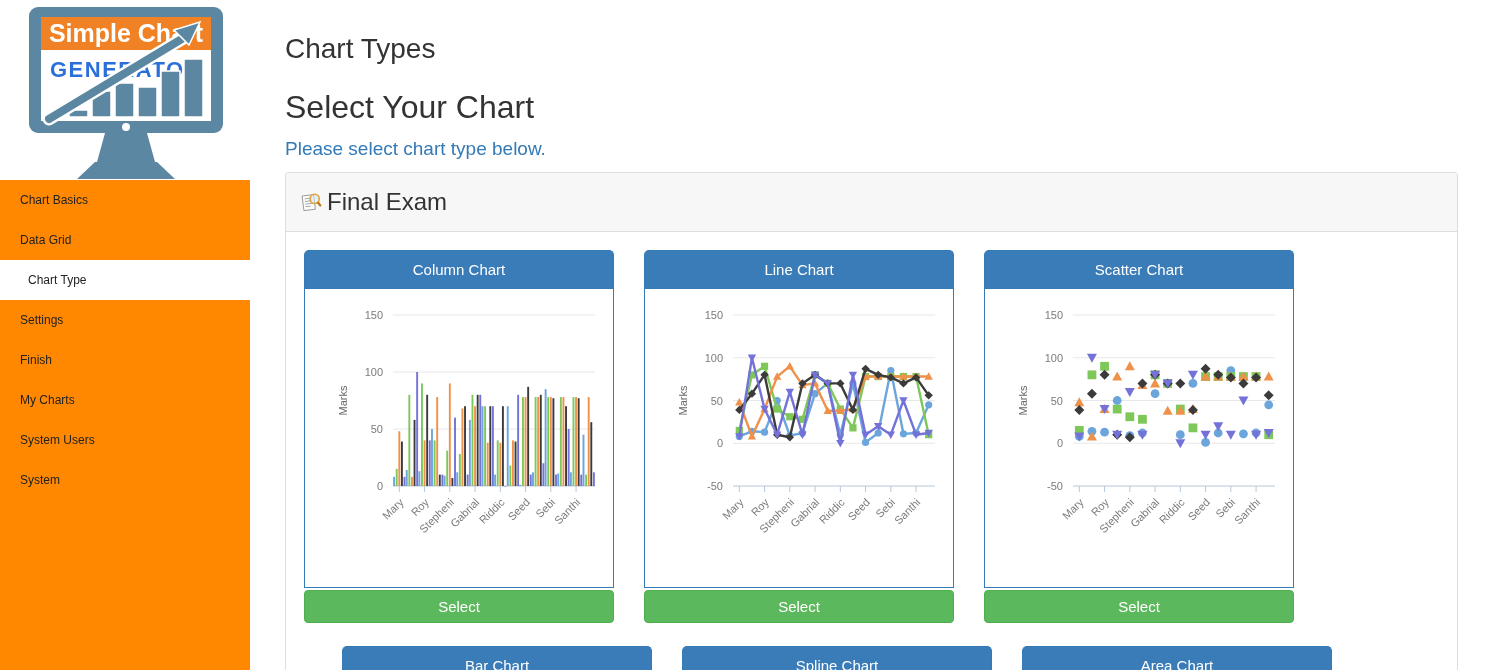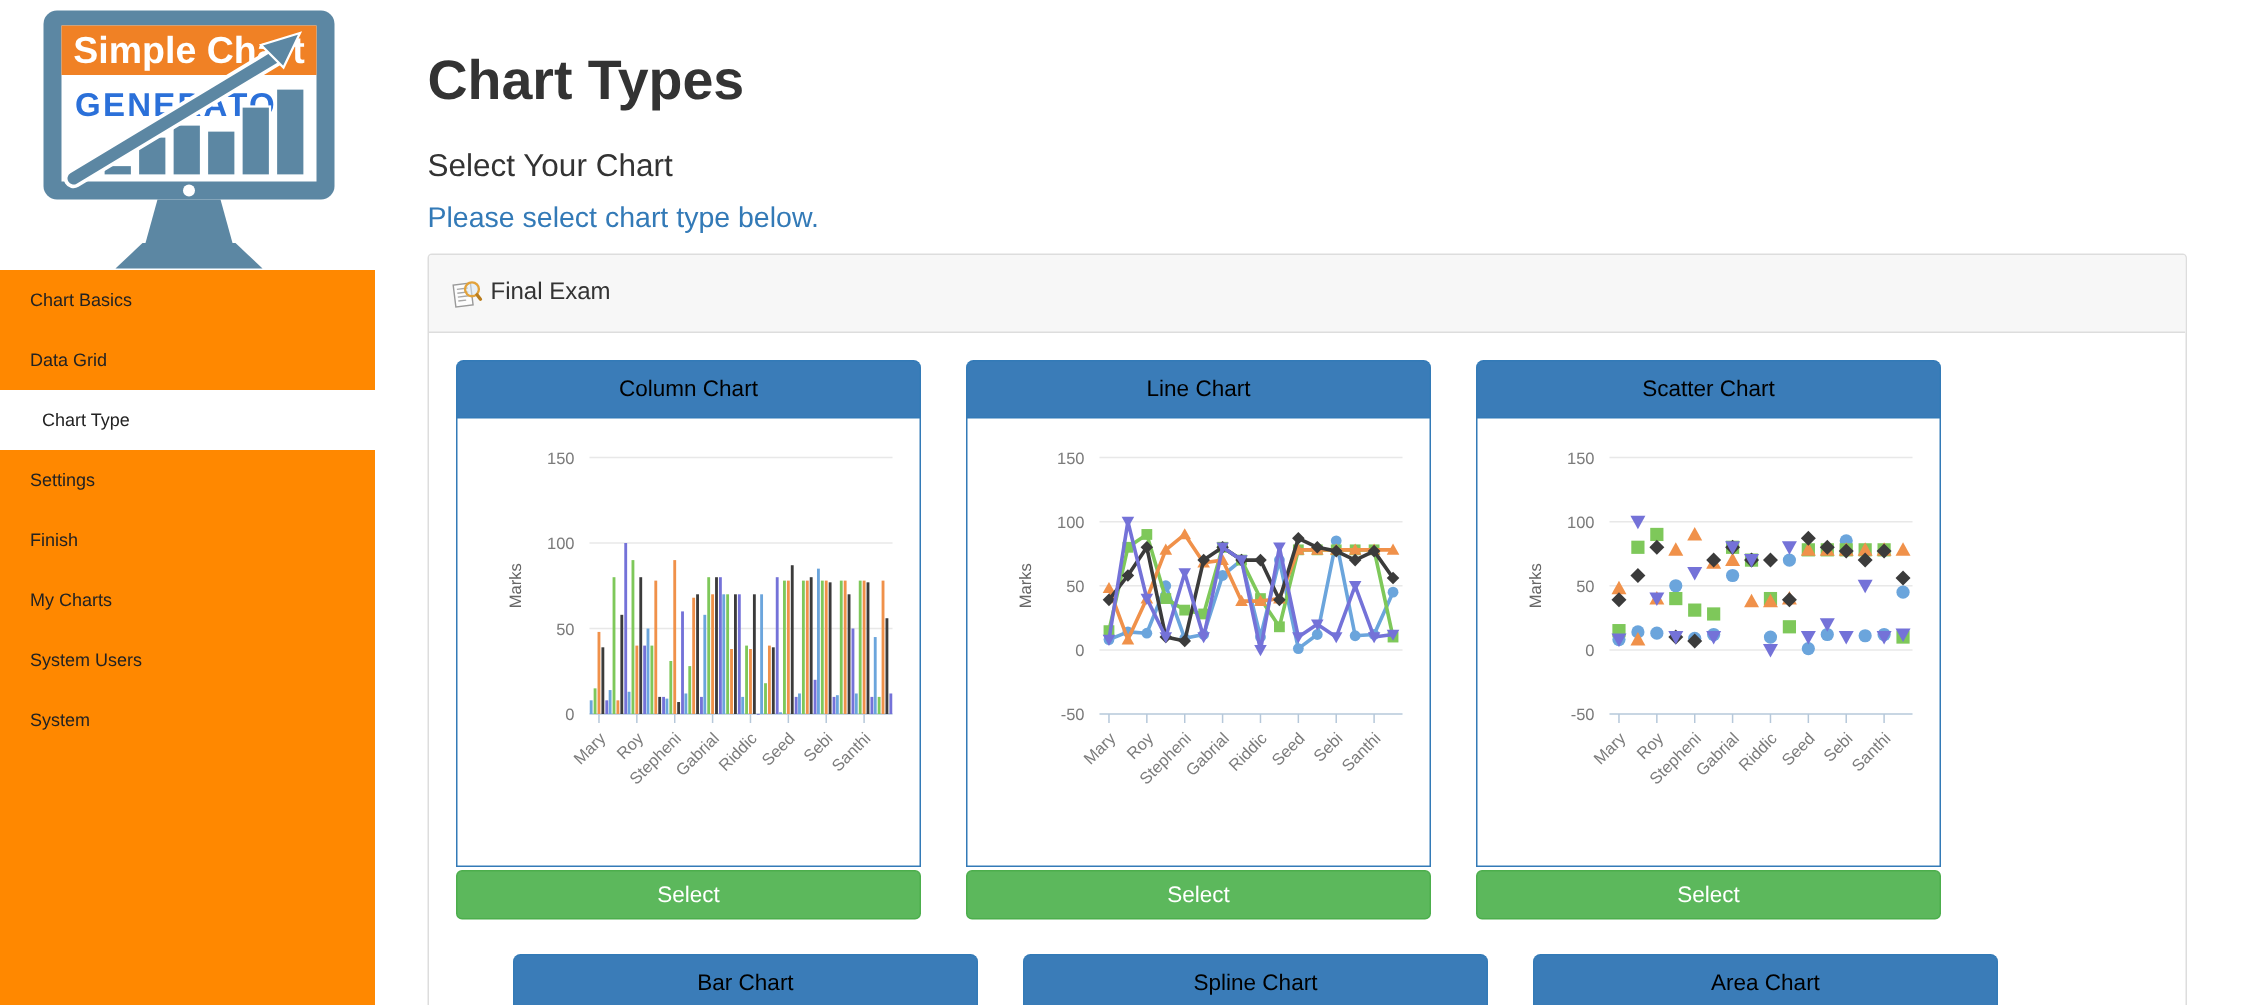--- a/index.html
+++ b/index.html
@@ -12,32 +12,32 @@
     color: #333;
   }
   
   .sidebar { position: fixed; left: 0; top: 0; width: 250px; height: 670px; }
   .logo-area { height: 180px; background: #fff; display: flex; justify-content: center; align-items: flex-start; padding-top: 5px; }
   .nav { position: absolute; top: 180px; left: 0; right: 0; bottom: 0; background: #FF8800; }
   .nav-item { height: 40px; line-height: 40px; padding-left: 20px; font-size: 12px; color: #222; cursor: pointer; }
   .nav-item.active { background: #ffffff; padding-left: 28px; }
   
   .main { margin-left: 250px; padding: 0 36px 0 35px; }
-  .page-title { font-size: 37px; font-weight: 700; line-height: 1.1; margin: 34px 0 0 0; color: #333; }
-  .page-subtitle { font-size: 21px; font-weight: 500; margin: 24px 0 0 0; color: #333; }
+  .page-title { font-size: 28px; font-weight: 400; line-height: 1.1; margin: 34px 0 0 0; color: #333; }
+  .page-subtitle { font-size: 32px; font-weight: 500; margin: 24px 0 0 0; color: #333; }
   .hint { color: #337ab7; font-size: 19px; margin: 12px 0 0 0; }
   .panel { margin-top: 12px; border: 1px solid #ddd; border-radius: 3px; background: #fff; height: 520px; overflow: hidden; }
-  .panel-heading { background: #f7f7f7; border-bottom: 1px solid #ddd; padding: 15px; font-size: 16px; color: #333; display: flex; align-items: center; gap: 5px; }
+  .panel-heading { background: #f7f7f7; border-bottom: 1px solid #ddd; padding: 15px; font-size: 24px; color: #333; display: flex; align-items: center; gap: 5px; }
   .panel-heading .ph-icon { width: 21px; height: 21px; flex: 0 0 auto; }
   .panel-body { padding: 18px; }
   .cards-row { display: flex; gap: 30px; }
   .cards-row + .cards-row { margin-top: 23px; padding-left: 38px; }
   .card { width: 310px; }
   .card-header {
-    background: #3A7CB8; color: #000000; text-align: center; font-size: 15px;
+    background: #3A7CB8; color: #ffffff; text-align: center; font-size: 15px;
     padding: 10px 0; border: 1px solid #337ab7; border-bottom: 0;
     border-radius: 5px 5px 0 0;
   }
   .card-body { background: #fff; border: 1px solid #337ab7; height: 300px; position: relative; }
   .card-body svg { display: block; }
   .card-footer {
     display: block; width: 100%; margin-top: 2px;
     background: #5cb85c; border: 1px solid #4cae4c; color: #fff;
     font-family: "Liberation Sans", sans-serif; font-size: 15px; 
     padding: 7px 0; border-radius: 4px; cursor: pointer;

